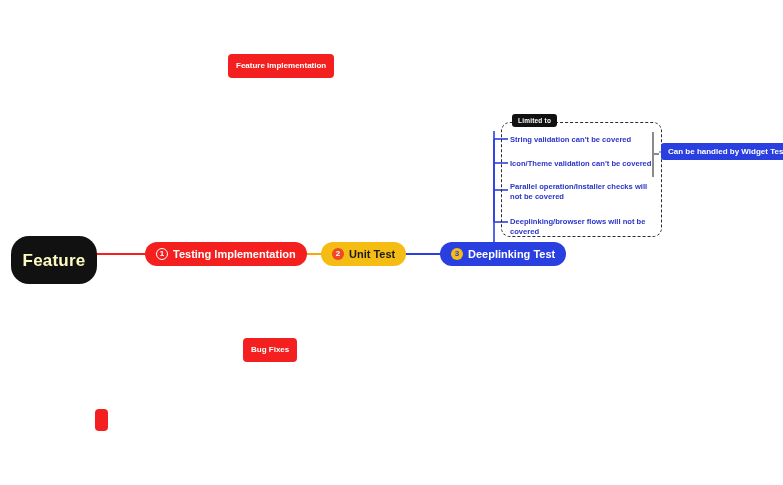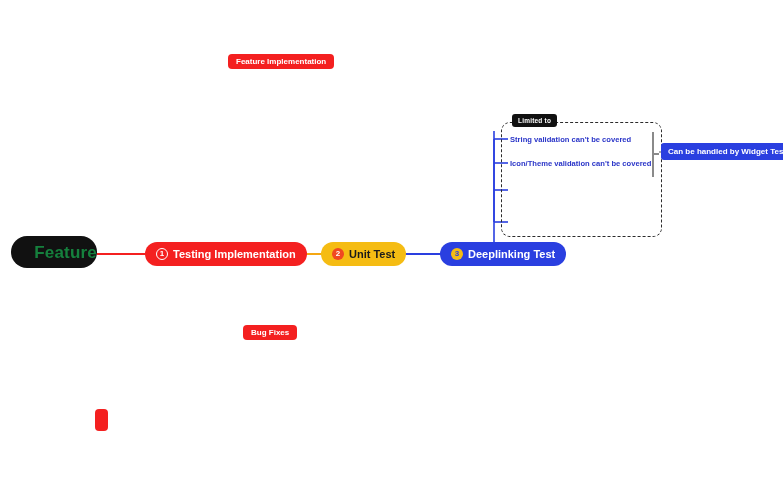--- a/index.html
+++ b/index.html
@@ -19,24 +19,24 @@
   .node{
     position:absolute;
     display:flex;align-items:center;justify-content:center;
     box-sizing:border-box;
     white-space:nowrap;
     line-height:1;
   }
 
   
   .n-root{
-    left:11px;top:236px;width:86px;height:32px;
-    background:#111111;color:#15803d;
+    left:11px;top:236px;width:86px;height:48px;
+    background:#111111;color:#fef9c3;
     border-radius:18px;
-    font-size:17px;font-weight:bold;letter-spacing:.2px;justify-content:flex-end;
+    font-size:17px;font-weight:bold;letter-spacing:.2px;
   }
 
   
   .n-step{
     height:24px;border-radius:12px;
     color:#ffffff;font-size:11px;font-weight:bold;
     padding:0 11px;gap:5px;
   }
   .n-logics{left:145px;top:242px;background:#f42020;}
   .n-unit  {left:321px;top:242px;background:#f5bc13;color:#1a1a1a;}
@@ -47,25 +47,25 @@
     display:inline-flex;align-items:center;justify-content:center;
     font-size:8px;font-weight:bold;flex:0 0 auto;line-height:1;
   }
   .badge-1{border:1.4px solid #ffffff;color:#ffffff;box-sizing:border-box;}
   .badge-2{background:#f04822;color:#ffffff;}
   .badge-3{background:#f5bc13;color:#2a3fe0;}
 
   
   .n-note{
     background:#f42020;color:#ffffff;
-    border-radius:4px;height:15px;
+    border-radius:4px;height:24px;
     font-size:8px;font-weight:bold;padding:0 8px;
   }
   .n-feat-impl{left:228px;top:54px;}
-  .n-bugfix{left:243px;top:325px;}
+  .n-bugfix{left:243px;top:338px;}
   .n-blank{
     left:95px;top:409px;width:13px;height:22px;
     background:#f42020;border-radius:4px;
   }
 
   
   .n-widget{
     left:661px;top:143px;height:17px;
     background:#2a3fe0;color:#ffffff;
     border-radius:3px;font-size:8px;font-weight:bold;padding:0 7px;
@@ -167,20 +167,26 @@
   <div class="group-tag">
     <span>Limited to</span>
   </div>
 
   <div class="leaf leaf-1">
     <span>Icon/Theme validation can't be covered</span>
   </div>
   <div class="leaf leaf-0">
     <span>String validation can't be covered</span>
   </div>
+  <div class="leaf leaf-2">
+    <span>Parallel operation/Installer checks will not be covered</span>
+  </div>
+  <div class="leaf leaf-3">
+    <span>Deeplinking/browser flows will not be covered</span>
+  </div>
 
   <div class="bracket"></div>
   <div class="bracket-stub"></div>
 
   <div class="node n-widget">
     <span>Can be handled by Widget Testing</span>
   </div>
 
 </div>
 

